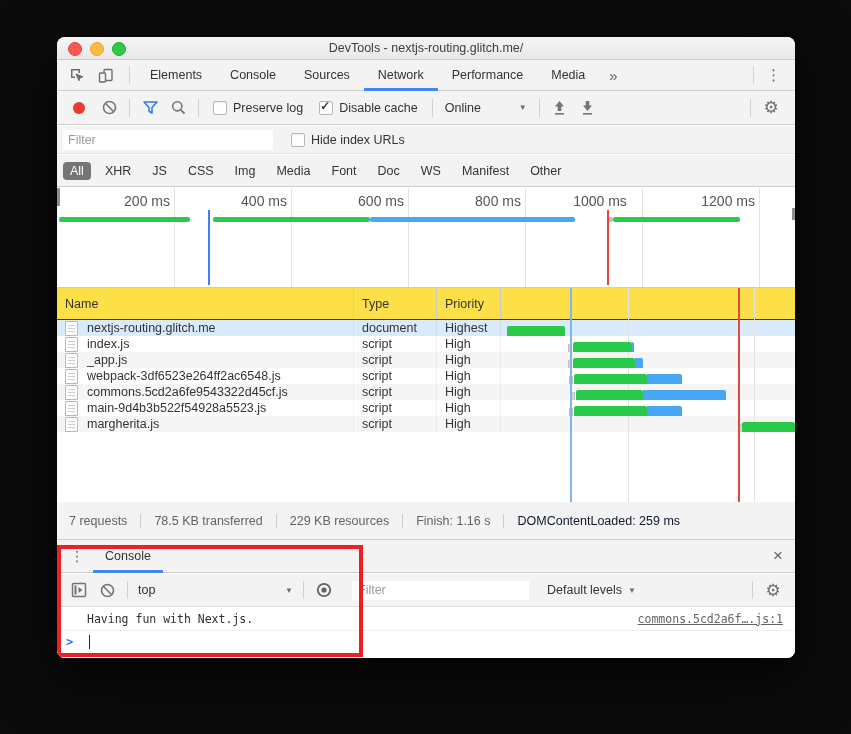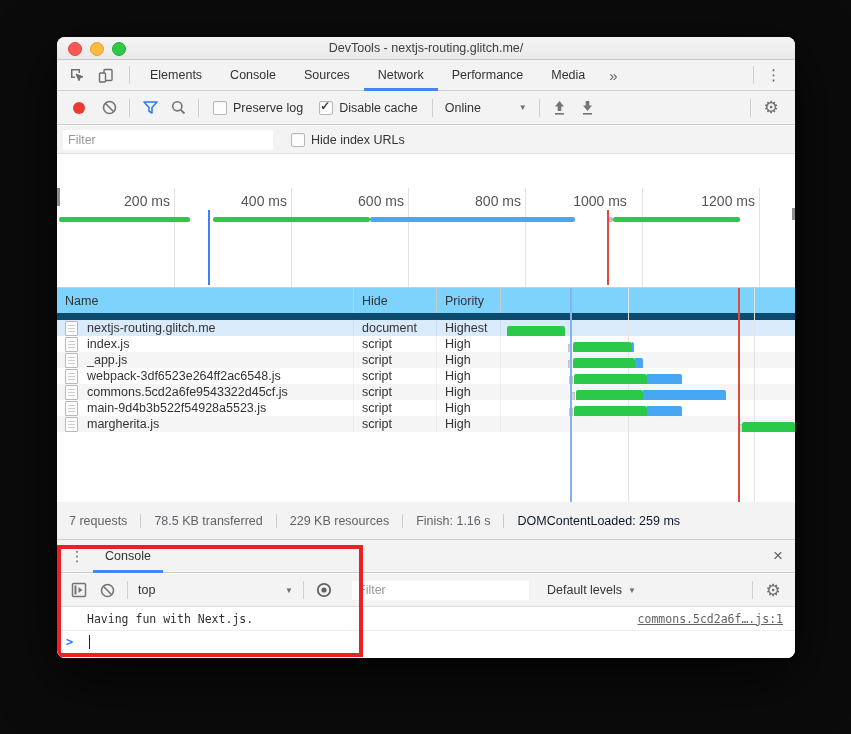--- a/index.html
+++ b/index.html
@@ -51,21 +51,21 @@
   .pill{padding:2px 7px;margin-right:7px;color:#333;font-size:12.5px;border-radius:4px;}
   .pill.active{background:#757575;color:#fff;}
   
   .overview{position:absolute;left:0;top:151px;right:0;height:99px;background:#fff;border-bottom:1px solid #ccc;overflow:hidden;}
   .ov-grid{position:absolute;top:0;bottom:0;width:1px;background:#e3e3e3;}
   .ov-label{position:absolute;top:5px;width:76px;text-align:right;font-size:14px;color:#555;}
   .ov-seg{position:absolute;top:29px;height:5px;}
   .ov-line{position:absolute;top:22px;bottom:2px;width:1.5px;}
   .ov-handle{position:absolute;background:#8f8f8f;width:3px;}
   
-  .thead{position:absolute;left:0;top:251px;right:0;height:32px;background:#7dd3fc;border-bottom:7px solid #0c4a6e;display:flex;box-sizing:border-box;font-size:12.5px;color:#333;}
+  .thead{position:absolute;left:0;top:251px;right:0;height:32px;background:#fde047;border-bottom:1px solid #0c4a6e;display:flex;box-sizing:border-box;font-size:12.5px;color:#333;}
   .th{display:flex;align-items:center;padding-left:8px;border-right:1px solid #ccc;box-sizing:border-box;}
   .th.name{width:297px;}
   .th.type{width:83px;}
   .th.pri{width:64px;}
   .th.wf{flex:1;border-right:none;position:relative;}
   .sort-tri{position:absolute;right:10px;font-size:9px;color:#6e6e6e;}
   .rows{position:absolute;left:0;top:283px;right:0;height:182px;background:#fff;}
   .nrow{display:flex;height:16px;font-size:12.5px;position:relative;}
   .nrow.alt{background:#f5f5f5;}
   .nrow.selected{background:#d9eafb;}
@@ -206,20 +206,33 @@
   </div>
 
   <div class="filter-row">
     <input class="filter-input" placeholder="Filter" style="">
     <div class="hide-data chk">
       <div class="box" id="hide-data-box"></div>
       <span class="chk-label">Hide index URLs</span>
     </div>
   </div>
 
+  <div class="pills-row" id="pills-list">
+      <div class="pill active">All</div>
+      <div class="pill">XHR</div>
+      <div class="pill">JS</div>
+      <div class="pill">CSS</div>
+      <div class="pill">Img</div>
+      <div class="pill">Media</div>
+      <div class="pill">Font</div>
+      <div class="pill">Doc</div>
+      <div class="pill">WS</div>
+      <div class="pill">Manifest</div>
+      <div class="pill">Other</div>
+    </div>
 
   <div class="overview" id="overview">
       <div class="ov-grid" style="left: 117px;"></div>
       <div class="ov-label" style="left: 37px;">200 ms</div>
       <div class="ov-grid" style="left: 234px;"></div>
       <div class="ov-label" style="left: 154px;">400 ms</div>
       <div class="ov-grid" style="left: 351px;"></div>
       <div class="ov-label" style="left: 271px;">600 ms</div>
       <div class="ov-grid" style="left: 468px;"></div>
       <div class="ov-label" style="left: 388px;">800 ms</div>
@@ -233,21 +246,21 @@
       <div class="ov-seg" style="left: 551px; width: 5px; background: rgb(185, 188, 191); border-radius: 2px;"></div>
       <div class="ov-seg" style="left: 556px; width: 127px; background: rgb(43, 201, 74); border-radius: 2px;"></div>
       <div class="ov-line" style="left: 151px; background: rgb(61, 127, 245);"></div>
       <div class="ov-line" style="left: 550px; background: rgb(224, 73, 60);"></div>
       <div class="ov-handle" style="left: 0px; top: 0px; height: 18px;"></div>
       <div class="ov-handle" style="right: 0px; top: 20px; height: 12px;"></div>
     </div>
 
   <div class="thead">
     <div class="th name">Name</div>
-    <div class="th type">Hide</div>
+    <div class="th type">Type</div>
     <div class="th pri">Priority</div>
   </div>
 
   <div class="rows" id="rows">
       <div class="nrow selected">
         <div class="cell c-name">
           <div class="file-icon"></div>
           <span>nextjs-routing.glitch.me</span>
         </div>
         <div class="cell c-type">document</div>

